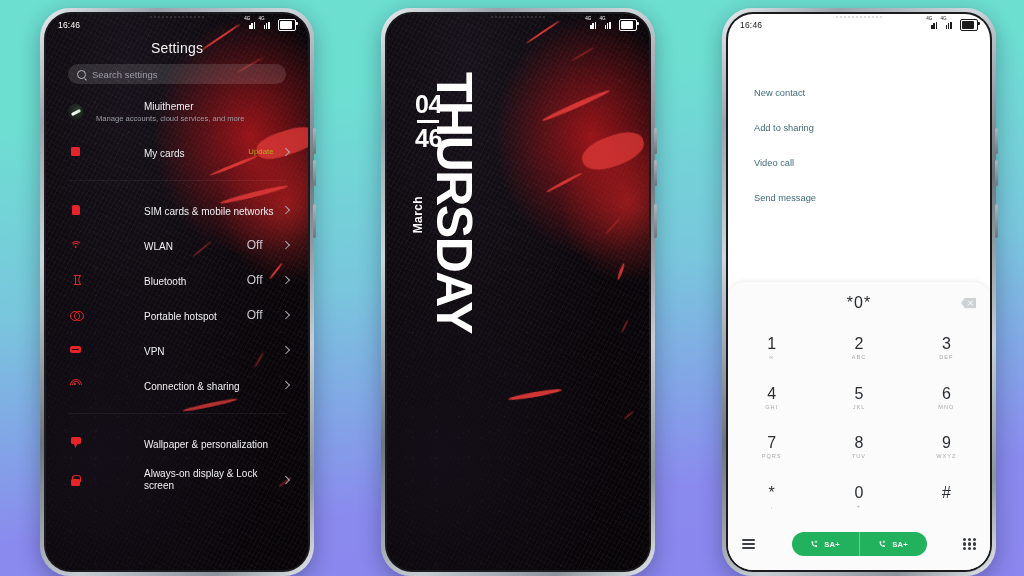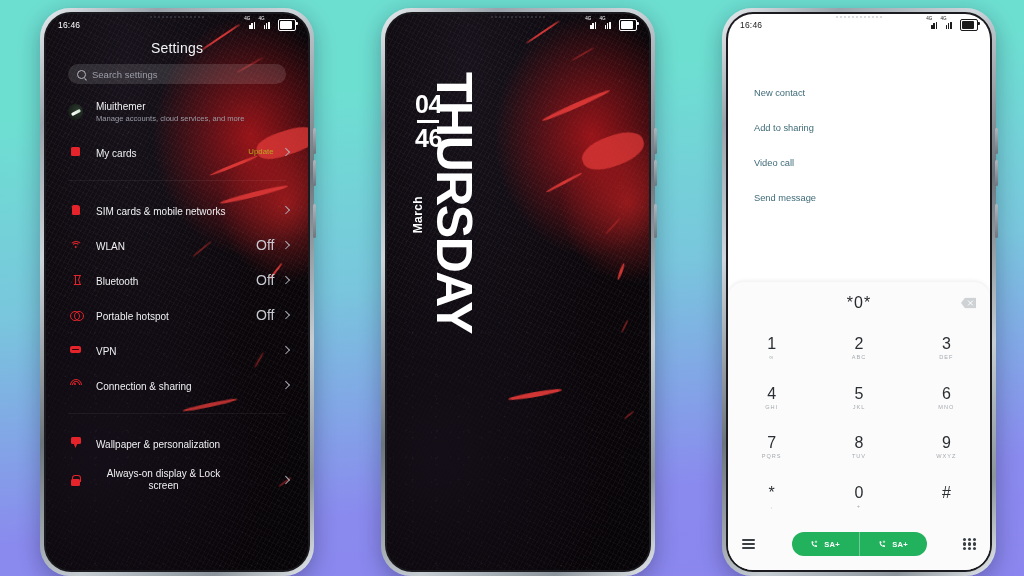--- a/index.html
+++ b/index.html
@@ -74,23 +74,23 @@
     background:rgba(255,255,255,.12);display:flex;align-items:center;gap:6px;padding:0 9px;z-index:5;}
   .s-search .mag{width:7px;height:7px;border:1.1px solid #b9b9c2;border-radius:50%;position:relative;flex:0 0 auto;}
   .s-search .mag::after{content:"";position:absolute;right:-2.6px;bottom:-2.4px;width:3.4px;height:1.1px;
     background:#b9b9c2;transform:rotate(45deg);border-radius:1px;}
   .s-search span{color:#9d9da7;font-size:9.5px;}
 
   .s-list{position:absolute;top:76px;left:0;right:0;bottom:0;z-index:5;}
   .row{position:relative;display:flex;align-items:center;padding:0 20px 0 22px;min-height:35px;}
   .row .ico{width:15px;flex:0 0 15px;display:flex;align-items:center;justify-content:center;}
   .row .txt{flex:1;padding-left:13px;}
-  .row .lbl{color:#f0f0f2;font-size:10px;line-height:12px;}
+  .row .lbl{color:#f0f0f2;font-size:10px;line-height:12px;margin-left:48px;}
   .row .sub{color:#9c9ca6;font-size:7.6px;line-height:9.5px;margin-top:1px;}
-  .row .val{color:#c9c9d1;font-size:14px;margin-right:8px;}
+  .row .val{color:#c9c9d1;font-size:12px;margin-right:20px;}
   .row .badge{font-size:7.8px;margin-right:9px;}
   .chev{width:4.5px;height:4.5px;border-right:1.2px solid #aeaeb8;border-top:1.2px solid #aeaeb8;
     transform:rotate(45deg);flex:0 0 auto;}
   .sep{height:11px;}
   .divline{height:1px;background:rgba(255,255,255,.06);margin:0 22px;}
 
   .avatar{width:16px;height:16px;border-radius:50%;background:radial-gradient(circle at 62% 38%,#2c3a2f,#0d120e);
     position:relative;overflow:hidden;}
   .avatar::after{content:"";position:absolute;left:3px;top:7px;width:10px;height:3px;border-radius:3px;
     background:linear-gradient(90deg,#ffffff,#cfe8cf);transform:rotate(-28deg);}
@@ -338,21 +338,21 @@
         <div class="divline"></div>
         <div class="sep"></div>
 
         <div class="row">
           <span class="ico">
               <span class="g g-wall"></span>
             </span>
           <span class="txt"><span class="lbl">Wallpaper &amp; personalization</span></span>
         </div>
 
-        <div class="row" style="min-height:40px;text-align:center;">
+        <div class="row" style="min-height:40px;">
           <span class="ico">
               <span class="g g-lock"></span>
             </span>
           <span class="txt">
               <span class="lbl" style="display:block;max-width:135px;">Always-on display &amp; Lock screen</span>
             </span>
           <span class="chev"></span>
         </div>
 
       </div>

